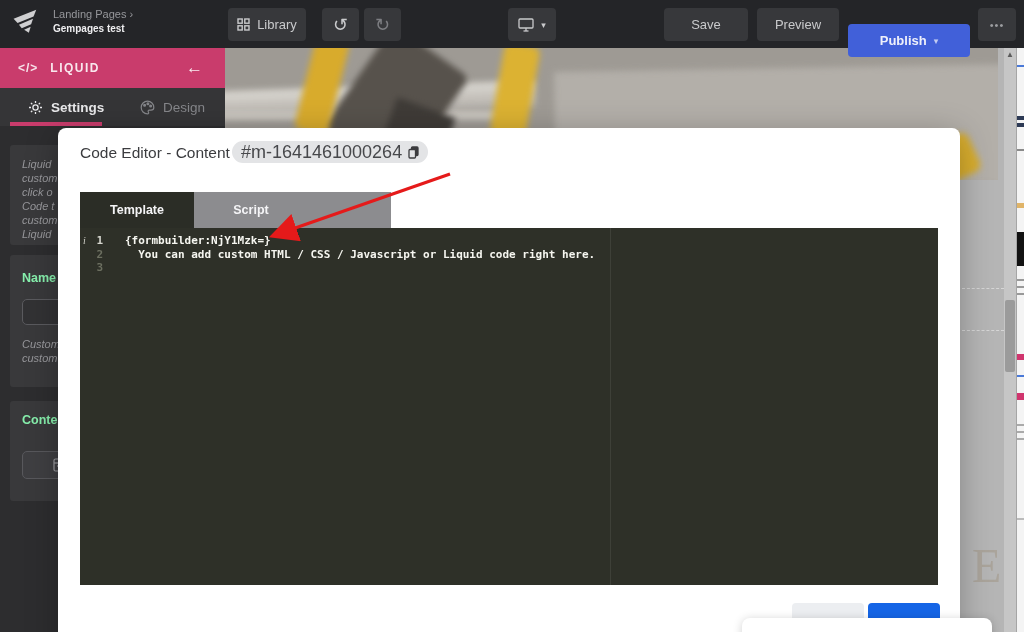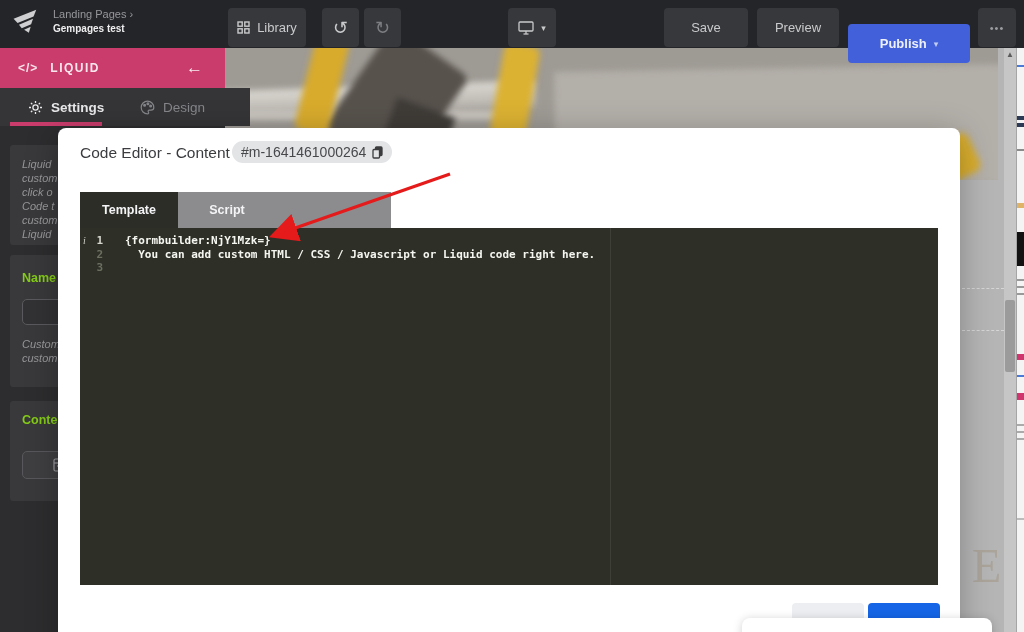--- a/index.html
+++ b/index.html
@@ -2,46 +2,46 @@
 <html><head>
 <meta charset="utf-8">
 <style>
   * { margin:0; padding:0; box-sizing:border-box; }
   html,body { width:1024px; height:632px; overflow:hidden; }
   body { font-family:"Liberation Sans", sans-serif; background:#b5b5b5; position:relative; }
   .abs { position:absolute; }
 
   
   #topbar { left:0; top:0; width:1024px; height:48px; background:#242528; z-index:20;padding-left:16px; }
-  .tb-btn { position:absolute; top:8px; height:39px; background:#37383b; border-radius:4px;
+  .tb-btn { position:absolute; top:8px; height:33px; background:#37383b; border-radius:4px;
             color:#c9cacc; font-size:13px; display:flex; align-items:center; justify-content:center;
             gap:7px; cursor:pointer; }
   #breadcrumb-top { position:absolute; left:53px; top:8px; font-size:11px; color:#96979b; }
   #page-title { position:absolute; left:53px; top:23px; font-size:10px; font-weight:bold; color:#eeeef0; }
   #publish-btn { background:#4160d9; color:#eef0fa; font-weight:bold; }
   #publish-btn .chev { font-size:9px; opacity:.75; font-weight:normal; }
   #more-btn { letter-spacing:1px; font-size:11px; color:#9b9c9f; }
   .icon-svg { display:block; }
 
   
   #sidebar { left:0; top:48px; width:225px; height:584px; background:#2d2d2f; z-index:5; }
   #sidebar-header { position:absolute; left:0; top:0; width:225px; height:40px; background:#c93c6c;
                     display:flex; align-items:center; }
   #code-icon { font-size:12px; font-weight:bold; color:rgba(255,255,255,.85); margin-left:18px; letter-spacing:1px;}
   #element-label { color:rgba(255,255,255,.88); font-weight:bold; font-size:12px; letter-spacing:1.5px; margin-left:12px; }
   #back-icon { position:absolute; right:22px; color:rgba(255,255,255,.9); font-size:17px; cursor:pointer; }
-  #sidebar-tabs { position:absolute; left:0; top:40px; width:250px; height:38px; background:#353537;padding-left:38px; }
+  #sidebar-tabs { position:absolute; left:0; top:40px; width:225px; height:38px; background:#353537;padding-left:38px; }
   .sb-tab { position:absolute; top:0; height:38px; display:flex; align-items:center; gap:8px; cursor:pointer; }
   .sb-tab .lbl { font-size:13.5px; }
   #tab-settings { left:28px; color:#e8e8ea; font-weight:bold; }
   #tab-design { left:140px; color:#85868a; }
   #settings-underline { position:absolute; left:10px; top:34px; width:92px; height:4px; background:#c93c6c; }
   .sb-box { position:absolute; left:10px; width:120px; background:#39393b; border-radius:3px; }
   .sb-desc-text { font-style:italic; font-size:11px; color:#97979b; line-height:14px; padding:12px 0 10px 12px; }
-  .sb-label { font-size:12.5px; font-weight:bold; color:#84cc16; }
+  .sb-label { font-size:12.5px; font-weight:bold; color:#86efac; }
   .sb-input { position:absolute; left:12px; top:44px; width:96px; height:26px; border:1px solid #5a5a5e;
               border-radius:5px; background:#323234; }
   .sb-caption { position:absolute; left:12px; top:82px; font-style:italic; font-size:11px; color:#97979b; line-height:14px; }
   .sb-btn { position:absolute; left:12px; top:50px; width:96px; height:28px; border:1px solid #58585c;
             border-radius:5px; background:#3f3f42; display:flex; align-items:center; padding-left:30px; }
 
   
   #canvas-bg { left:225px; top:48px; width:799px; height:584px; background:#b5b5b5; z-index:1; }
   #hero-photo { left:225px; top:48px; width:773px; height:132px; overflow:hidden; background:#9e9a94; z-index:2; }
   #hero-photo .ph { position:absolute; filter:blur(3px); }
@@ -53,23 +53,23 @@
   #scroll-up-icon { position:absolute; left:2px; top:2px; font-size:8px; color:#5b5b5b; }
   #scroll-thumb { position:absolute; left:1px; top:252px; width:10px; height:72px; background:#9b9b9b; border-radius:2px; }
   #minimap { left:1016px; top:48px; width:8px; height:584px; background:#f4f4f4; border-left:1px solid #a5a5a5; z-index:4; }
   #minimap div { position:absolute; left:0; width:8px; }
 
   
   #modal { left:58px; top:128px; width:902px; height:560px; background:#ffffff; border-radius:8px;
            box-shadow:0 6px 32px rgba(0,0,0,.28); z-index:10; }
   #modal-title { position:absolute; left:22px; top:16px; font-size:15.5px; color:#3b3c3f; }
   #element-id-badge { position:absolute; left:174px; top:13px; height:22px; background:#e3e4e6; border-radius:11px;
-                      display:flex; align-items:center; gap:6px; padding:0 9px; font-size:14px; color:#47484b; cursor:pointer; }
+                      display:flex; align-items:center; gap:6px; padding:0 9px; font-size:18px; color:#47484b; cursor:pointer; }
   #editor-tabs { position:absolute; left:22px; top:64px; width:311px; height:36px; background:#8c8c8f; display:flex; }
-  .ed-tab { width:98px; height:36px; display:flex; align-items:center; justify-content:center;
+  .ed-tab { width:114px; height:36px; display:flex; align-items:center; justify-content:center;
             color:#f4f4f6; font-size:12.5px; font-weight:bold; cursor:pointer; }
   .ed-tab.active { background:#2b2d26; }
   #code-editor { position:absolute; left:22px; top:100px; width:858px; height:357px; background:#2e3028;
                  font-family:"DejaVu Sans Mono", monospace; font-size:11px; font-weight:bold; line-height:13.5px; }
   #print-margin { position:absolute; left:530px; top:0; width:1px; height:357px; background:rgba(255,255,255,.08); }
   .code-row { display:flex; height:13.5px; }
   .gutter { width:30px; flex:none; text-align:right; padding-right:7px; color:#6c6f60; position:relative; }
   .gutter .ann-icon { position:absolute; left:3px; top:0; font-family:"Liberation Serif", serif;
                       font-style:italic; font-weight:normal; font-size:10px; color:#cfcfc7; }
   .code-row.active .gutter { color:#d6d6cf; }

